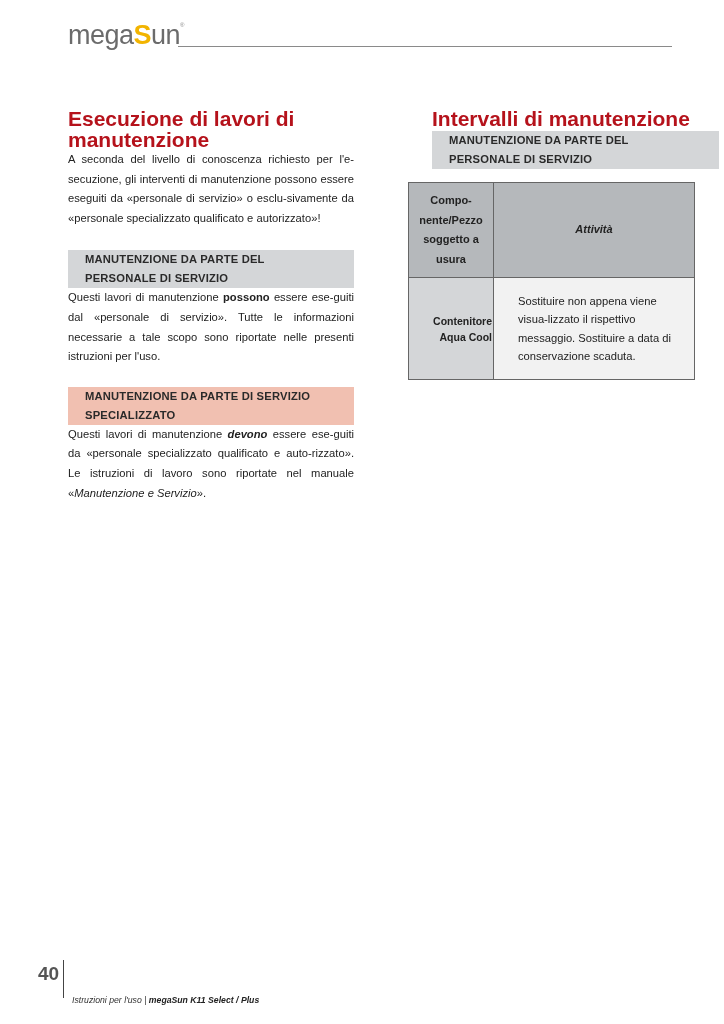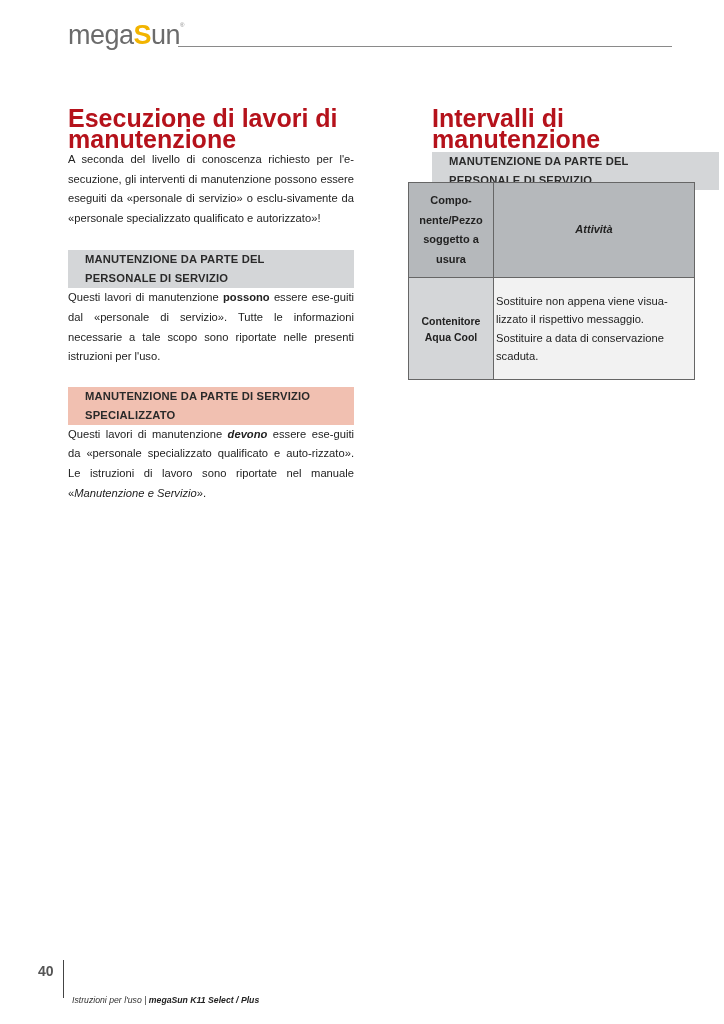--- a/index.html
+++ b/index.html
@@ -9,42 +9,42 @@
     .logo { position: absolute; left: 68px; top: 20px; font-size: 27px; color: #6b6b6b;
             letter-spacing: -0.5px; font-family: "Liberation Sans", sans-serif; }
     .logo .s { color: #f2b400; font-weight: bold; }
     .logo .reg { font-size: 6px; vertical-align: top; position: relative; top: 2px; color: #888; }
     .header-rule { position: absolute; left: 178px; top: 46px; width: 494px; height: 1px; background: #8a8a8a; }
 
     .col { position: absolute; top: 108px; }
     .col-left { left: 68px; width: 286px; }
     .col-right { left: 388px; width: 287px; margin-left: 44px; }
 
-    h1 { margin: 0; color: #b5121b; font-size: 25px; font-weight: bold; line-height: 21px; }
+    h1 { margin: 0; color: #b5121b; font-size: 21px; font-weight: bold; line-height: 21px; }
     .col-right h1 { margin-bottom: 2px; }
 
     p.body { margin: 0; font-size: 11.2px; line-height: 19.6px; text-align: justify; color: #222; }
     .spacer { height: 20px; }
 
     .band { font-weight: bold; font-size: 11.2px; line-height: 19px; padding: 0 17px;
             color: #2a2a2a; letter-spacing: 0.2px; }
     .band.gray { background: #d4d6d8; }
     .band.salmon { background: #f1c0b1; }
 
     table.intv { position: absolute; left: 408px; top: 182px; width: 287px; border-collapse: collapse;
                  font-size: 11px; }
     table.intv td, table.intv th { border: 1px solid #666; }
     table.intv th { background: #b5b8bb; font-weight: bold; color: #222; line-height: 19.5px; }
     table.intv th.c1 { width: 82px; height: 92px; text-align: center; }
     table.intv th.c2 { text-align: center; font-style: italic; }
-    table.intv td.c1 { background: #d4d6d8; font-weight: bold; text-align: center; font-size: 10.5px;
+    table.intv td.c1 { background: #d4d6d8; font-weight: bold; text-align: right; font-size: 10.5px;
                        line-height: 16px; height: 99px; }
-    table.intv td.c2 { background: #f2f2f2; padding: 8px 6px 8px 2px; font-size: 11.2px; line-height: 18.5px; }
+    table.intv td.c2 { background: #f2f2f2; padding: 8px 6px 8px 24px; font-size: 11.2px; line-height: 18.5px; }
 
-    .footer-num { position: absolute; left: 38px; top: 963px; font-size: 14px; font-weight: bold; color: #555; }
+    .footer-num { position: absolute; left: 38px; top: 963px; font-size: 19px; font-weight: bold; color: #555; }
     .footer-rule { position: absolute; left: 63px; top: 960px; width: 1px; height: 38px; background: #444; }
     .footer-text { position: absolute; left: 72px; top: 995px; font-size: 8.7px; color: #333; font-style: italic; }
     .footer-text b { color: #222; }
   </style>
 </head>
 <body>
 
 <div class="logo"><span>mega</span><span class="s">S</span><span>un</span><span class="reg">®</span></div>
 <div class="header-rule"></div>
 

